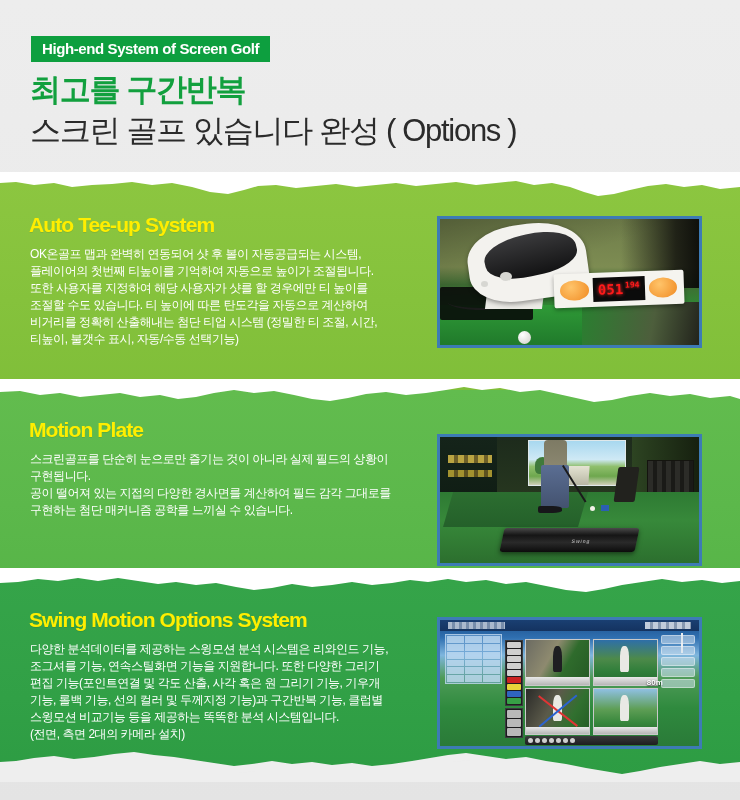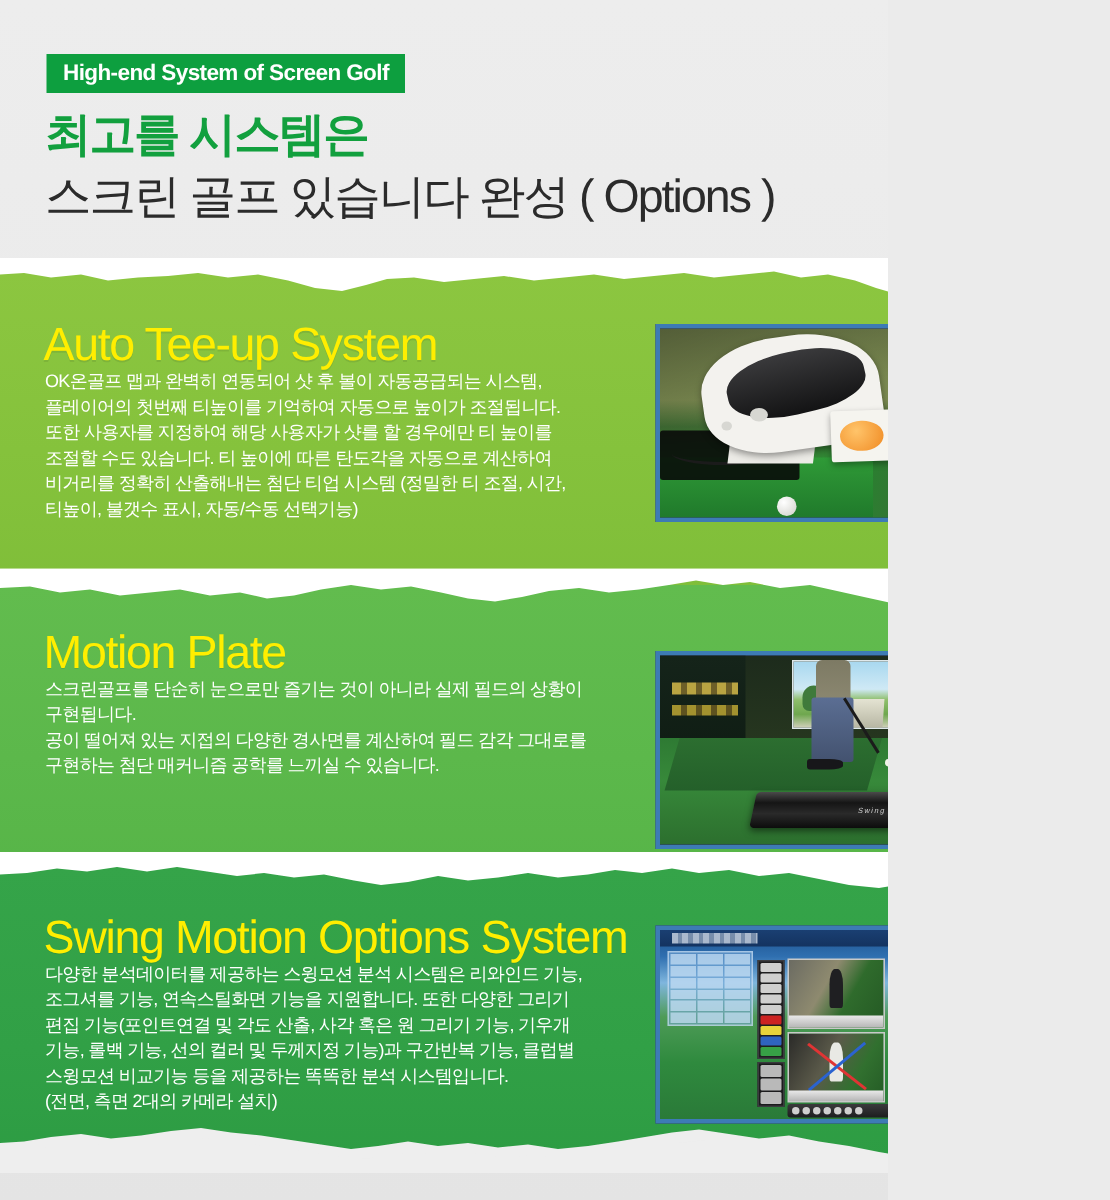--- a/index.html
+++ b/index.html
@@ -8,21 +8,21 @@
     width: 740px;
     height: 800px;
     overflow: hidden;
     font-family: "Liberation Sans", "DejaVu Sans", sans-serif;
     background: #ebebeb;
     position: relative;
   }
 
   #page {
     position: relative;
-    width: 592px;
+    width: 740px;
     height: 800px;
     background: linear-gradient(#ededed 0%, #e9e9e9 60%, #e4e4e4 100%);
     overflow: hidden;
   }
 
   
   .header {
     position: absolute;
     left: 0; top: 0;
     width: 740px; height: 185px;
@@ -88,22 +88,22 @@
   
   .section { position: absolute; left: 0; width: 740px; }
   .sec-1 { top: 213px; }
   .sec-2 { top: 418px; }
   .sec-3 { top: 608px; }
 
   .sec-head {
     position: absolute;
     left: 29px; top: 0;
     color: #ffee00;
-    font-size: 31px;
-    font-weight: normal;
+    font-size: 21px;
+    font-weight: bold;
     letter-spacing: -0.9px;
     line-height: 1.1;
     white-space: nowrap;
     text-shadow: 0 1px 0 rgba(0,0,0,0.08);
   }
   .sec-body {
     position: absolute;
     left: 30px; top: 33px;
     width: 395px;
     color: #ffffff;
@@ -408,21 +408,21 @@
   }
   .p3-bottombar u { display: block; width: 5px; height: 5px; background: #d0d0d0; border-radius: 50%; }
 </style>
 </head>
 <body>
 
 <div id="page">
 
   <div class="header">
     <div class="badge">High-end System of Screen Golf</div>
-    <div class="title-line1">최고를 시스템은</div>
+    <div class="title-line1">최고를 구간반복</div>
     <div class="title-line2">스크린 골프 있습니다 완성 ( Options )</div>
   </div>
 
   <div class="band band-1"></div>
   <div class="band band-2"></div>
   <div class="band band-3"></div>
 
   <div class="torn torn-1">
     <svg viewBox="0 0 740 34" preserveAspectRatio="none">
       <path fill="#ffffff" d="M0,4 L14,3 L30,6 L48,5 L66,8 L84,6 L104,4 L124,2 L146,3 L168,1 L190,4 L210,2 L232,5 L252,3 L272,7 L292,5 L312,9 L330,7 L350,6 L372,8 L392,6 L412,9 L432,7 L452,10 L472,8 L492,6 L512,4 L532,2 L552,5 L572,3 L592,7 L612,5 L632,9 L652,7 L672,11 L692,9 L712,13 L728,11 L740,14 L740,0 L0,0 Z"></path>

